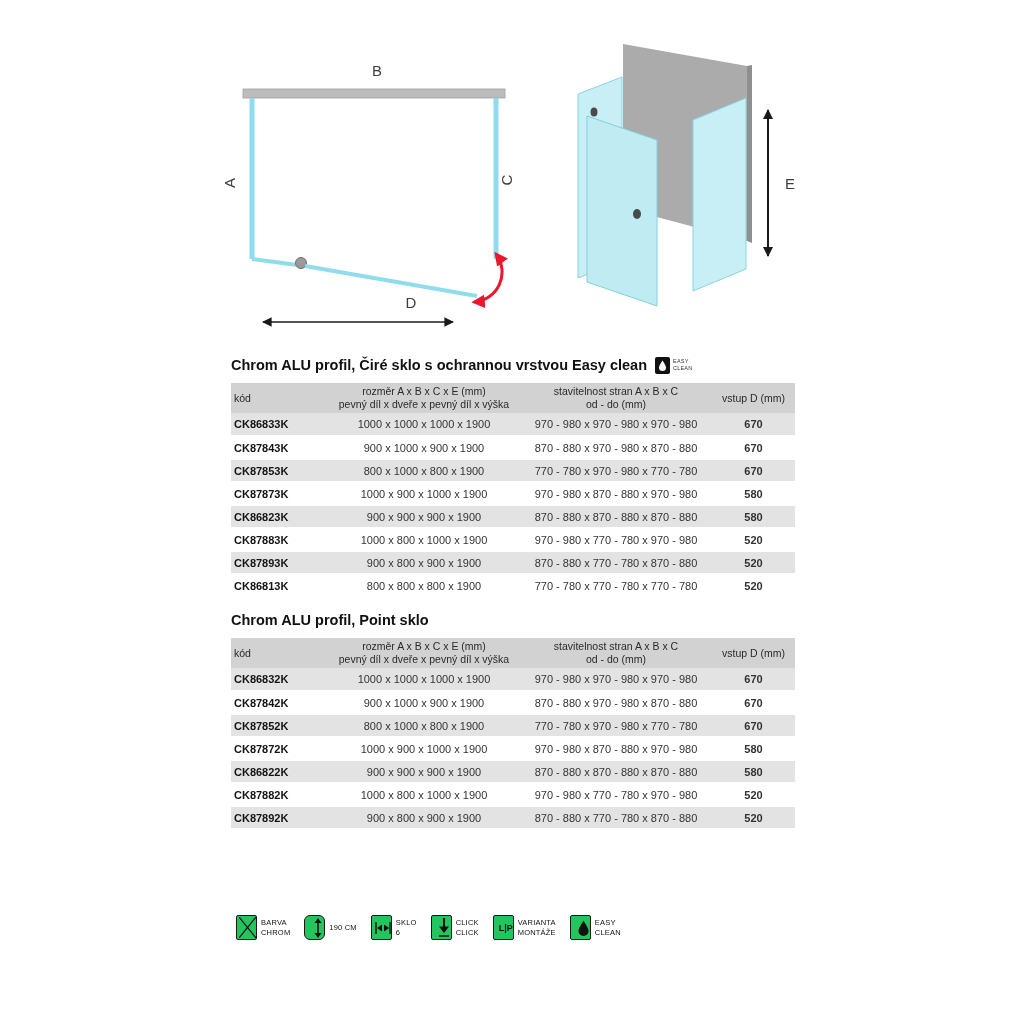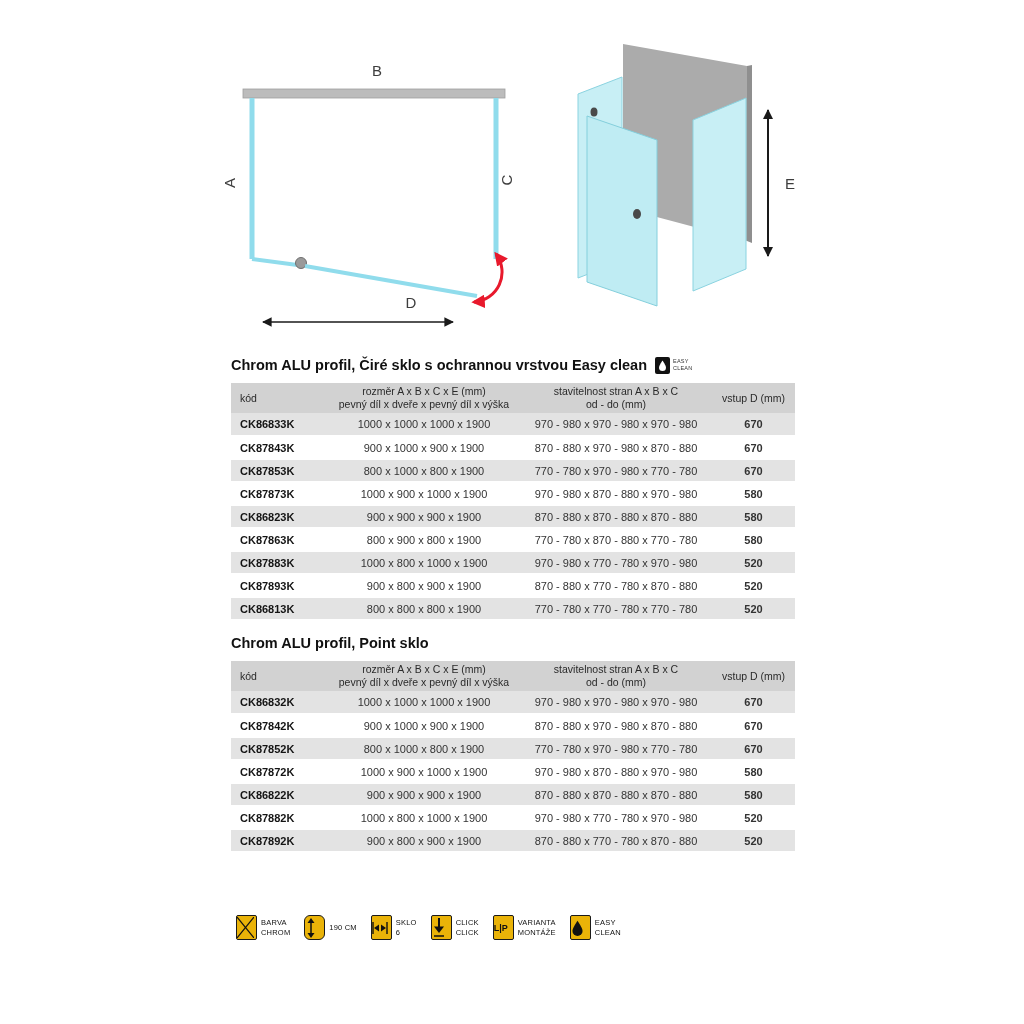--- a/index.html
+++ b/index.html
@@ -30,33 +30,33 @@
   .spec-table th {
     background: #d2d2d2; font-weight: normal; font-size: 10.5px; color: #2a2a2a;
     padding: 2px 2px; line-height: 13px; vertical-align: middle; text-align: center; height: 30px;
   }
   .spec-table td {
     font-size: 11px; color: #333; padding: 0 2px; height: 23px;
     text-align: center; border-bottom: 2px solid #fff;
   }
   .spec-table tbody tr:nth-of-type(odd) td { background: #e3e3e3; }
   .spec-table tbody tr:nth-of-type(even) td { background: #ffffff; }
-  .spec-table th.col-kod, .spec-table td.col-kod { text-align: left; padding-left: 9px; }
+  .spec-table th.col-kod, .spec-table td.col-kod { text-align: left; padding-left: 3px; }
   td.col-kod { font-weight: bold; color: #141414; }
   .col-kod { width: 97px; }
   .col-rozmer { width: 192px; }
   .col-stav { width: 192px; }
   .col-vstup { width: 83px; font-weight: bold; }
   .hl { display: block; }
 
   .footer { position: absolute; left: 236px; top: 915px; display: flex; gap: 14px; align-items: center; }
   .badge { display: flex; align-items: center; gap: 4px; }
   .badge-icon {
     width: 21px; height: 25px; border: 1.5px solid #1a1a1a; border-radius: 2px;
-    display: flex; align-items: center; justify-content: flex-start; background: #eab308; flex: 0 0 auto;
+    display: flex; align-items: center; justify-content: flex-end; background: #22c55e; flex: 0 0 auto;
     overflow: hidden;
   }
   .badge-icon.rounded { border-radius: 6px; }
   .lp-text { font-size: 9px; font-weight: bold; color: #111; }
   .badge-label { font-size: 7.5px; line-height: 1.25; color: #111; letter-spacing: .2px; }
   .badge-label span { display: block; }
 </style>
 </head>
 <body>
 
@@ -162,26 +162,20 @@
           <td class="col-vstup">580</td>
         </tr>
 
         <tr>
           <td class="col-kod">CK86823K</td>
           <td class="col-rozmer">900 x 900 x 900 x 1900</td>
           <td class="col-stav">870 - 880 x 870 - 880 x 870 - 880</td>
           <td class="col-vstup">580</td>
         </tr>
 
-        <tr>
-          <td class="col-kod">CK87863K</td>
-          <td class="col-rozmer">800 x 900 x 800 x 1900</td>
-          <td class="col-stav">770 - 780 x 870 - 880 x 770 - 780</td>
-          <td class="col-vstup">580</td>
-        </tr>
 
         <tr>
           <td class="col-kod">CK87883K</td>
           <td class="col-rozmer">1000 x 800 x 1000 x 1900</td>
           <td class="col-stav">970 - 980 x 770 - 780 x 970 - 980</td>
           <td class="col-vstup">520</td>
         </tr>
 
         <tr>
           <td class="col-kod">CK87893K</td>

